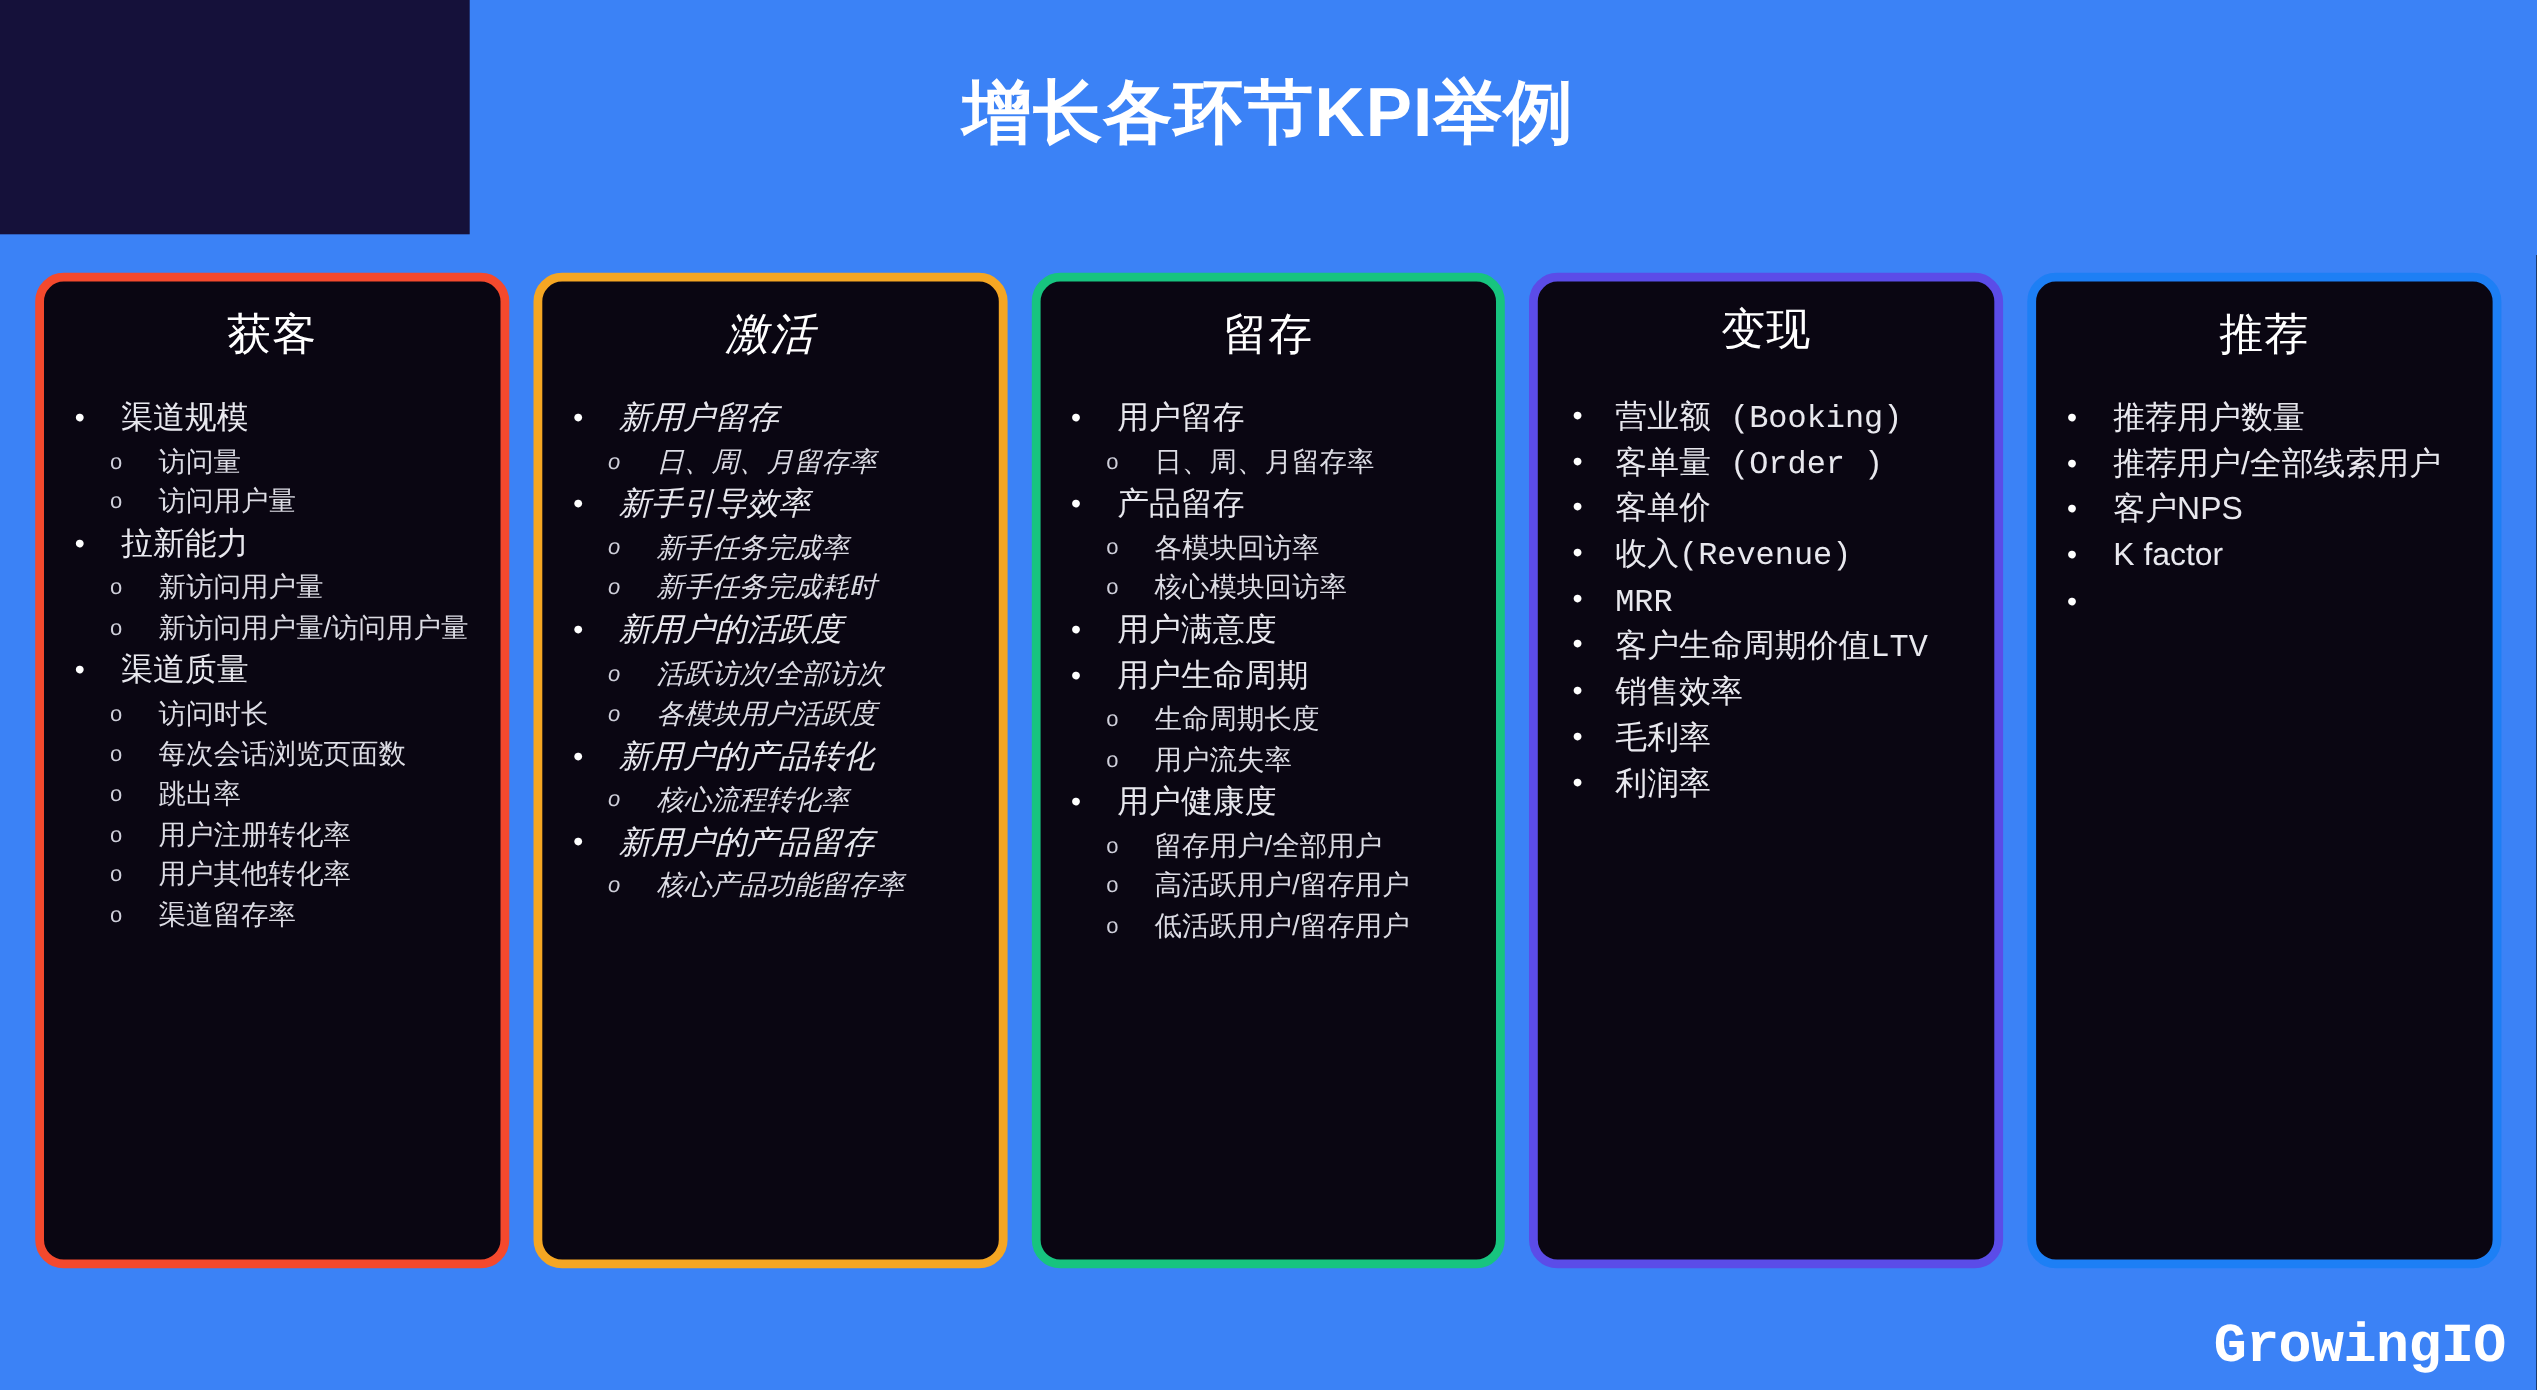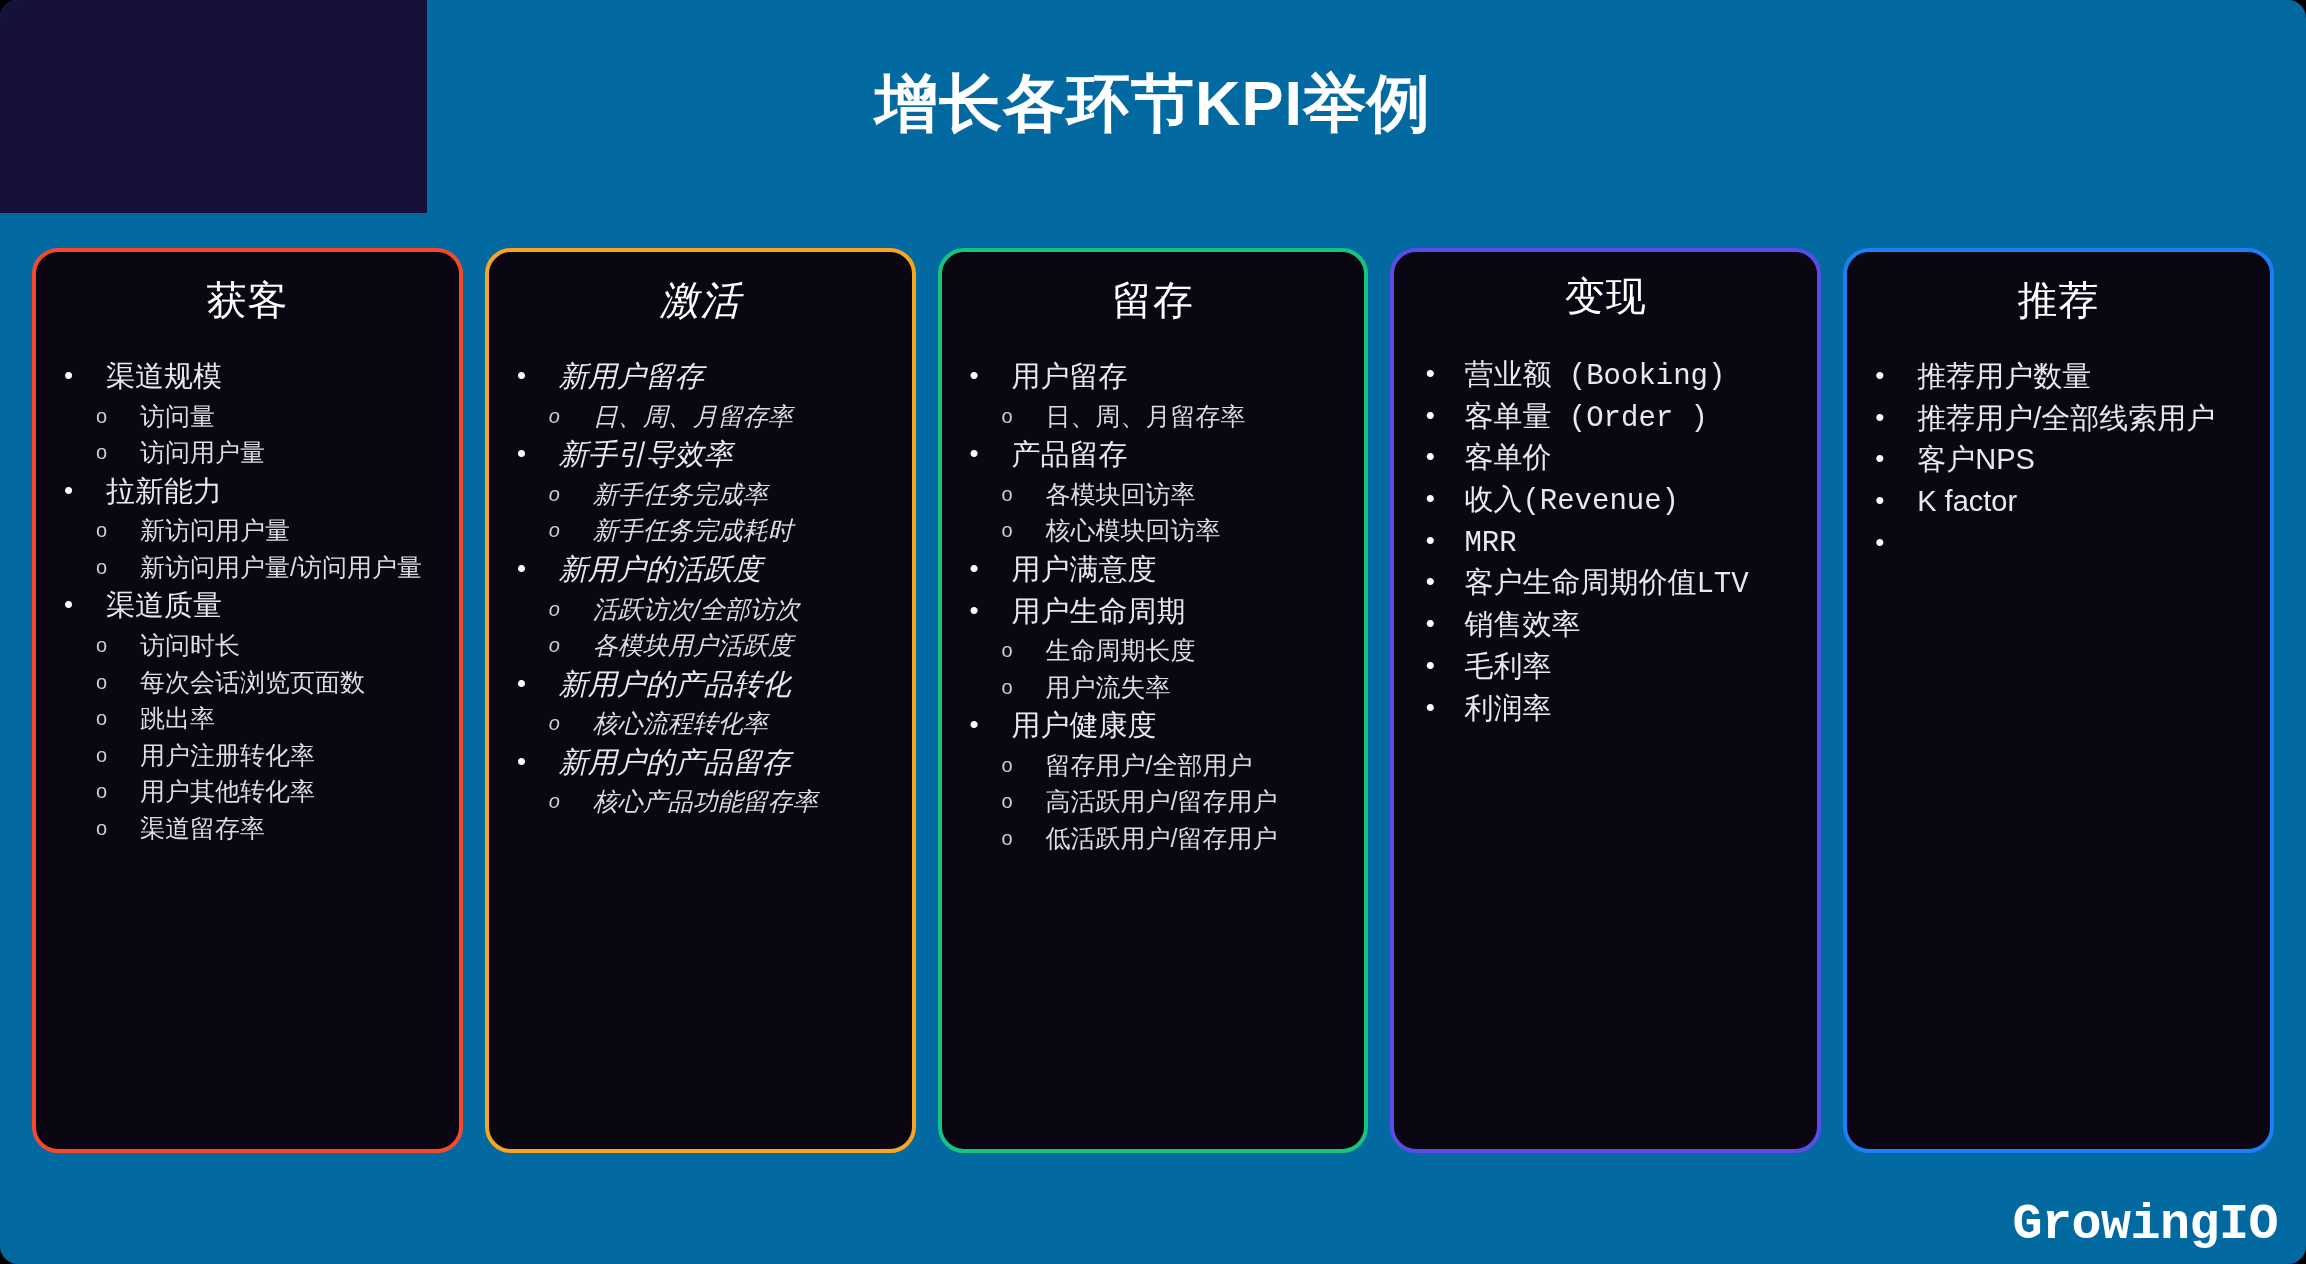--- a/index.html
+++ b/index.html
@@ -10,23 +10,22 @@
   body {
     width: 2306px;
     height: 1264px;
     overflow: hidden;
     font-family: "Liberation Sans", "DejaVu Sans", sans-serif;
     position: relative;
   }
   #slide {
     position: absolute;
     inset: 0;
-    background: #0369a1;
+    background: #3b82f6;
     overflow: hidden;
-    border-radius: 18px;
   }
   
   #corner-artifact {
     position: absolute;
     left: 0;
     top: 0;
     width: 427px;
     height: 213px;
     background: #15113a;
     pointer-events: none;
@@ -47,21 +46,21 @@
     position: absolute;
     left: 32px;
     top: 248px;
     width: 2242px;
     height: 905px;
     display: flex;
     gap: 22px;
   }
   .kpi-card {
     flex: 1 1 0;
-    border: 4px solid #0ea5e9;
+    border: 8px solid #0ea5e9;
     border-radius: 26px;
     box-sizing: border-box;
     padding: 26px 4px 10px 4px;
     position: relative;
     overflow: hidden;
     background: #0a0612;
   }
   .card-title {
     text-align: center;
     color: #ffffff;

